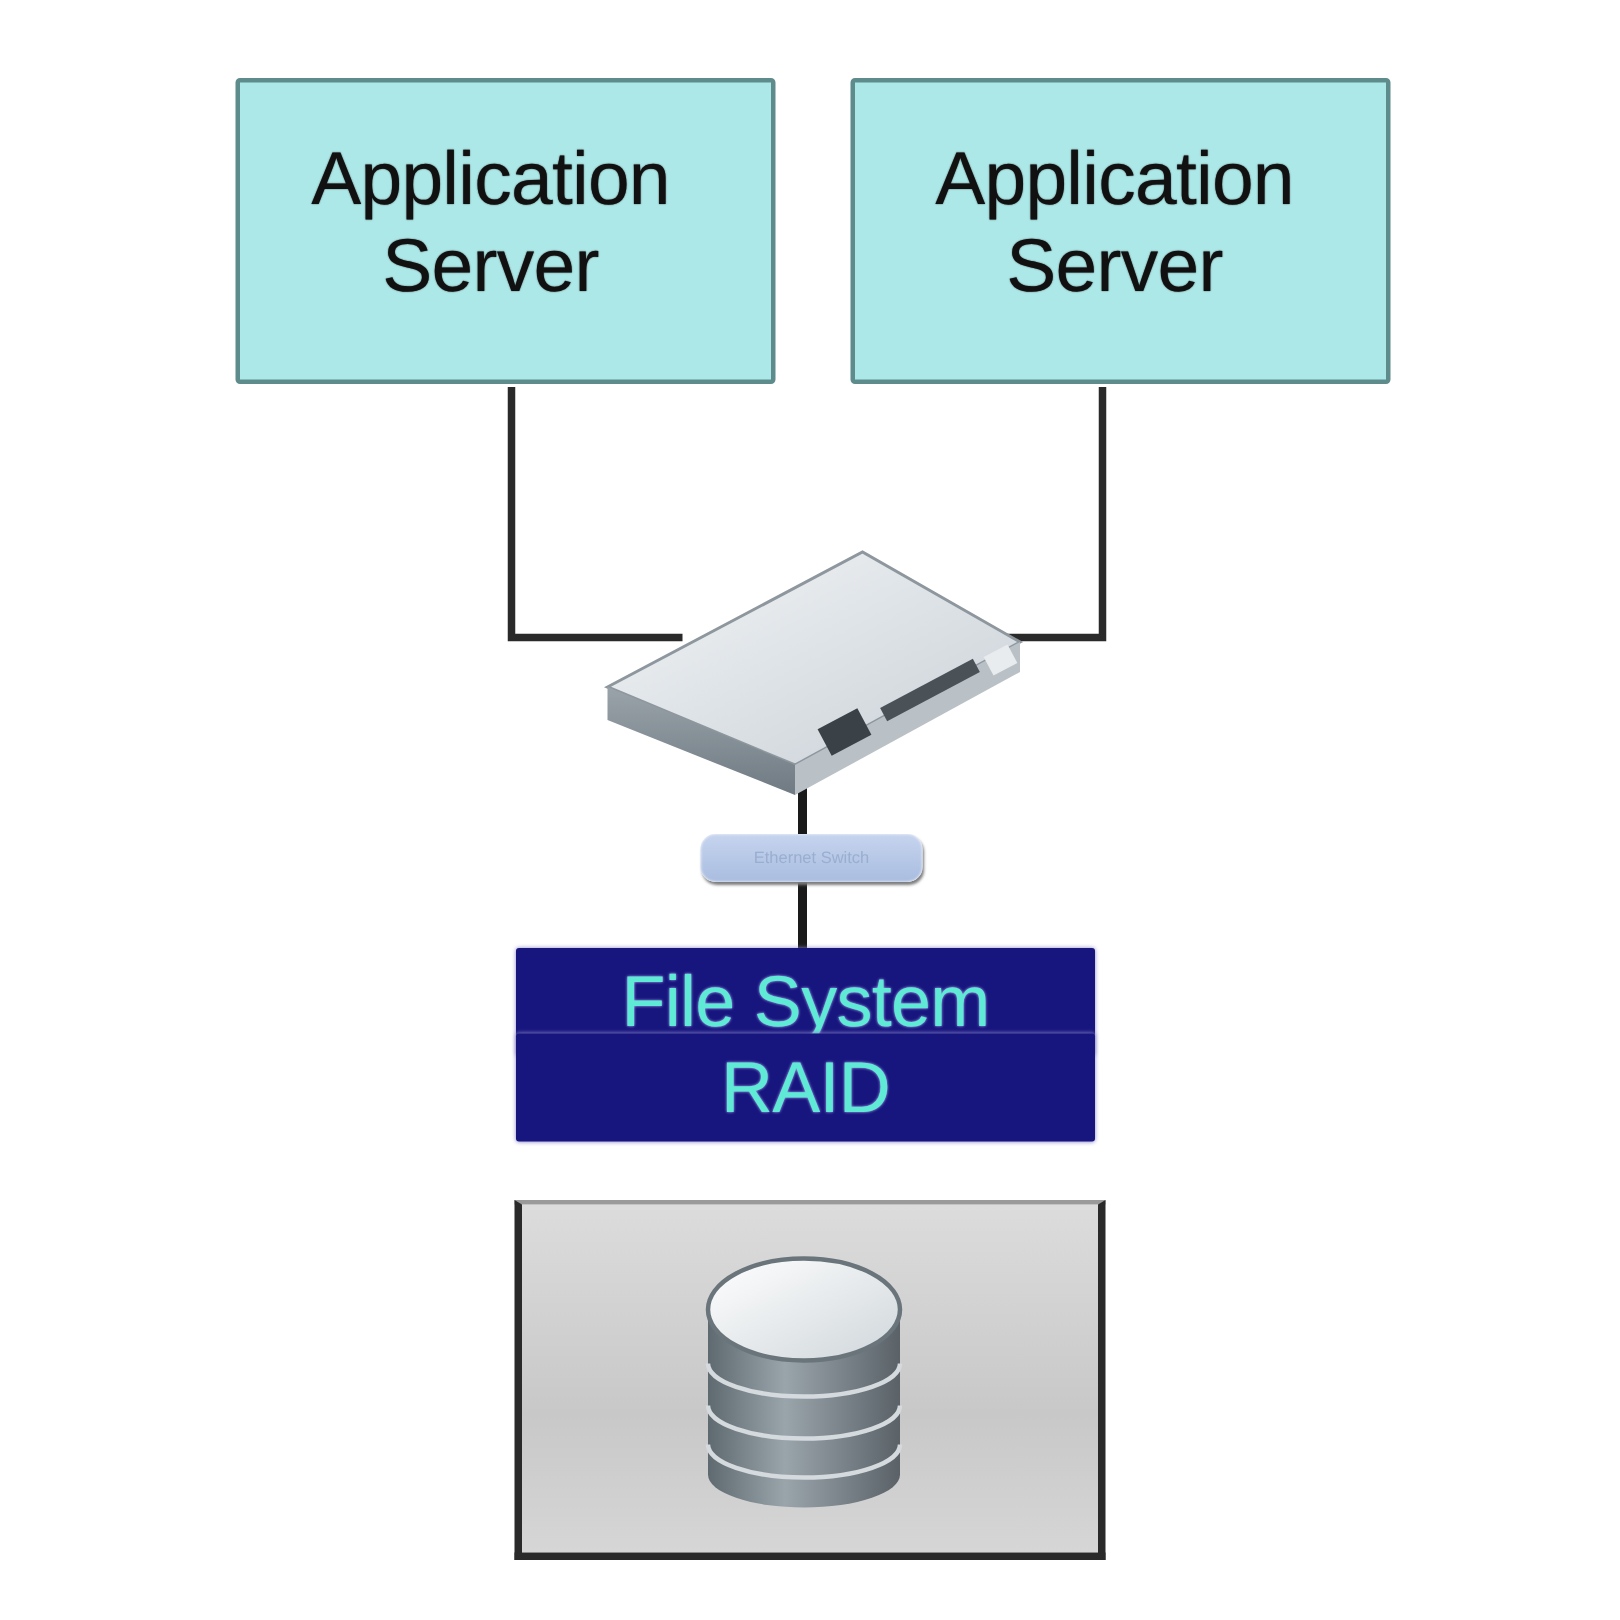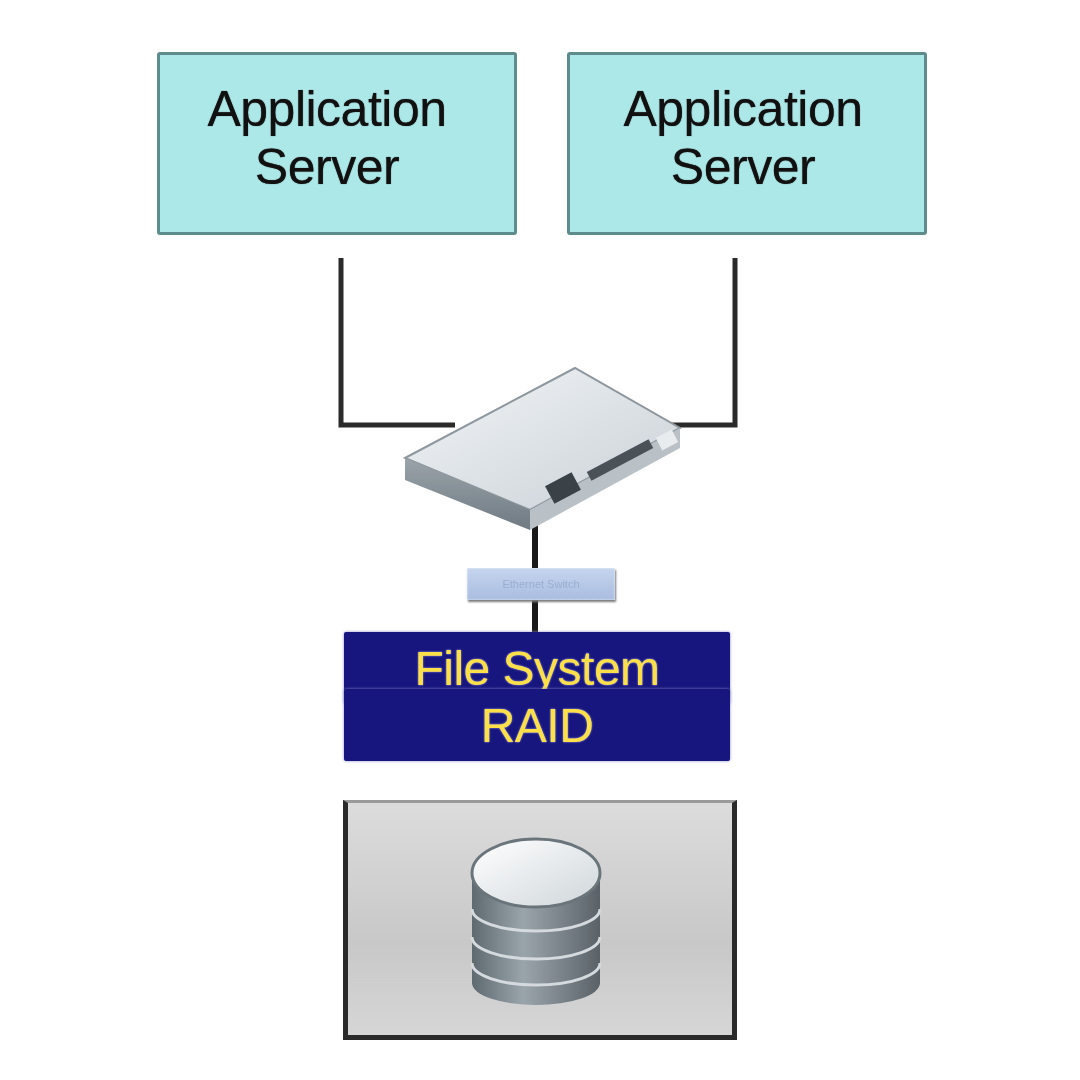--- a/index.html
+++ b/index.html
@@ -1,46 +1,46 @@
 <!DOCTYPE html>
 <html><head>
 <meta charset="utf-8">
 <style>
   html, body { margin:0; padding:0; background:#ffffff; }
   body { width:1080px; height:1080px; position:relative; overflow:hidden; font-family:"Liberation Sans", sans-serif; }
   .server-box {
-    position:absolute; top:52px; width:360px; height:183px;
+    position:absolute; top:52px; width:360px; height:204px;
     background:#ade8e8; border:3px solid #5e8c8c; border-radius:3px;
     box-sizing:border-box; display:flex; flex-direction:column; align-items:center; justify-content:center;
   }
   .server-box span { display:block; font-size:50px; line-height:58px; color:#111; letter-spacing:-0.5px; text-shadow:0 0 1px #333; }
   #server-left { left:157px; }
   #server-right { left:567px; }
   #server-left .inner { transform:translate(-10px,-6px); text-align:center; }
   #server-right .inner { transform:translate(-4px,-6px); text-align:center; }
   svg.wires { position:absolute; left:0; top:0; width:1080px; height:1080px; }
   .layer {
     position:absolute; left:344px; width:386px; height:72px;
     background:#17157e; border-radius:2px; box-shadow:0 0 3px #8a88c8;
     display:flex; align-items:center; justify-content:center;
-    color:#fde047; font-size:48px; letter-spacing:-0.5px;
+    color:#5eead4; font-size:48px; letter-spacing:-0.5px;
     text-shadow:0 0 2px #b8bcff;
   }
   #layer-fs { top:632px; }
   #layer-raid { top:689px; }
   .storage {
     position:absolute; left:343px; top:800px; width:394px; height:240px;
     box-sizing:border-box;
     border-left:5px solid #2a2a2a; border-right:5px solid #2a2a2a; border-bottom:5px solid #2a2a2a;
     border-top:3px solid #9a9a9a;
     background:linear-gradient(#dcdcdc, #c8c8c8 60%, #d6d6d6);
   }
   .switch-label {
-    position:absolute; left:467px; top:568px; width:148px; height:32px;
-    border-radius:0; background:linear-gradient(#c6d4ee, #a9bde0);
+    position:absolute; left:467px; top:556px; width:148px; height:32px;
+    border-radius:10px; background:linear-gradient(#c6d4ee, #a9bde0);
     box-shadow:1px 2px 2px #7c7c7c, inset 0 0 2px #fff;
     display:flex; align-items:center; justify-content:center;
     font-size:11px; color:#9aaed0;text-align:right;
   }
 </style>
 </head>
 <body>
 
 <svg class="wires" viewBox="0 0 1080 1080">
   <polyline points="341,258 341,425 455,425" fill="none" stroke="#2a2a2a" stroke-width="5"></polyline>

